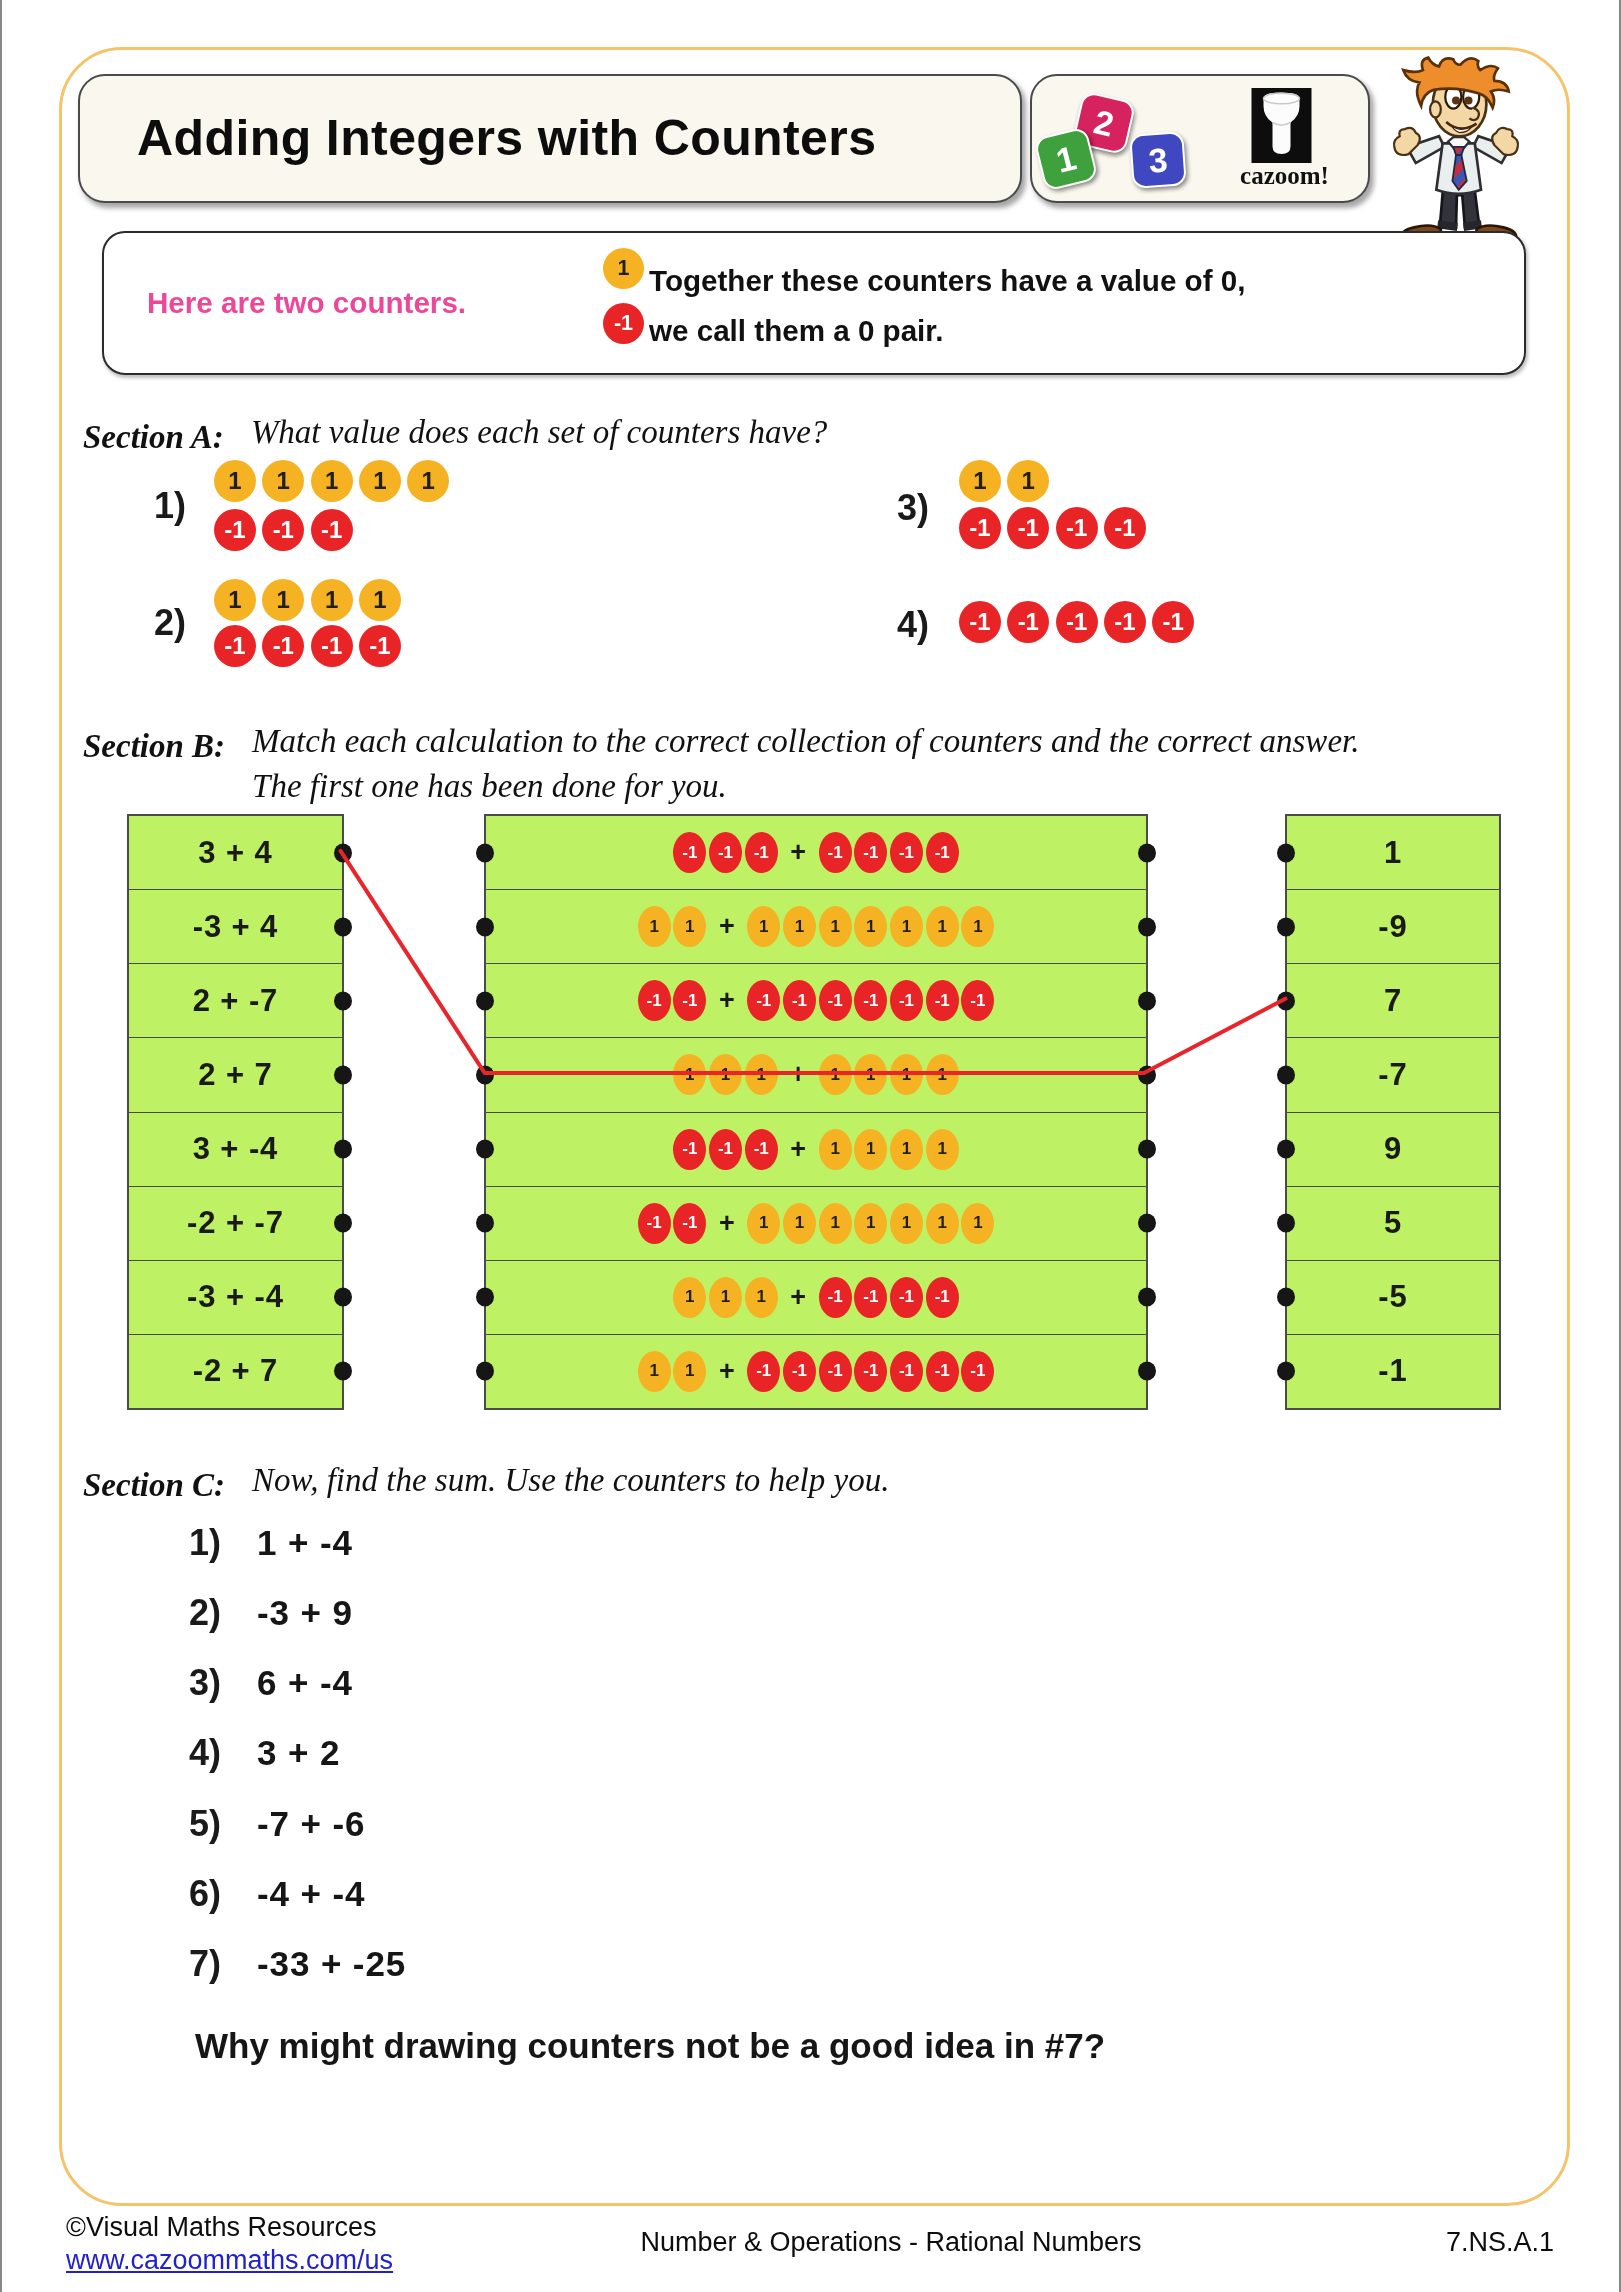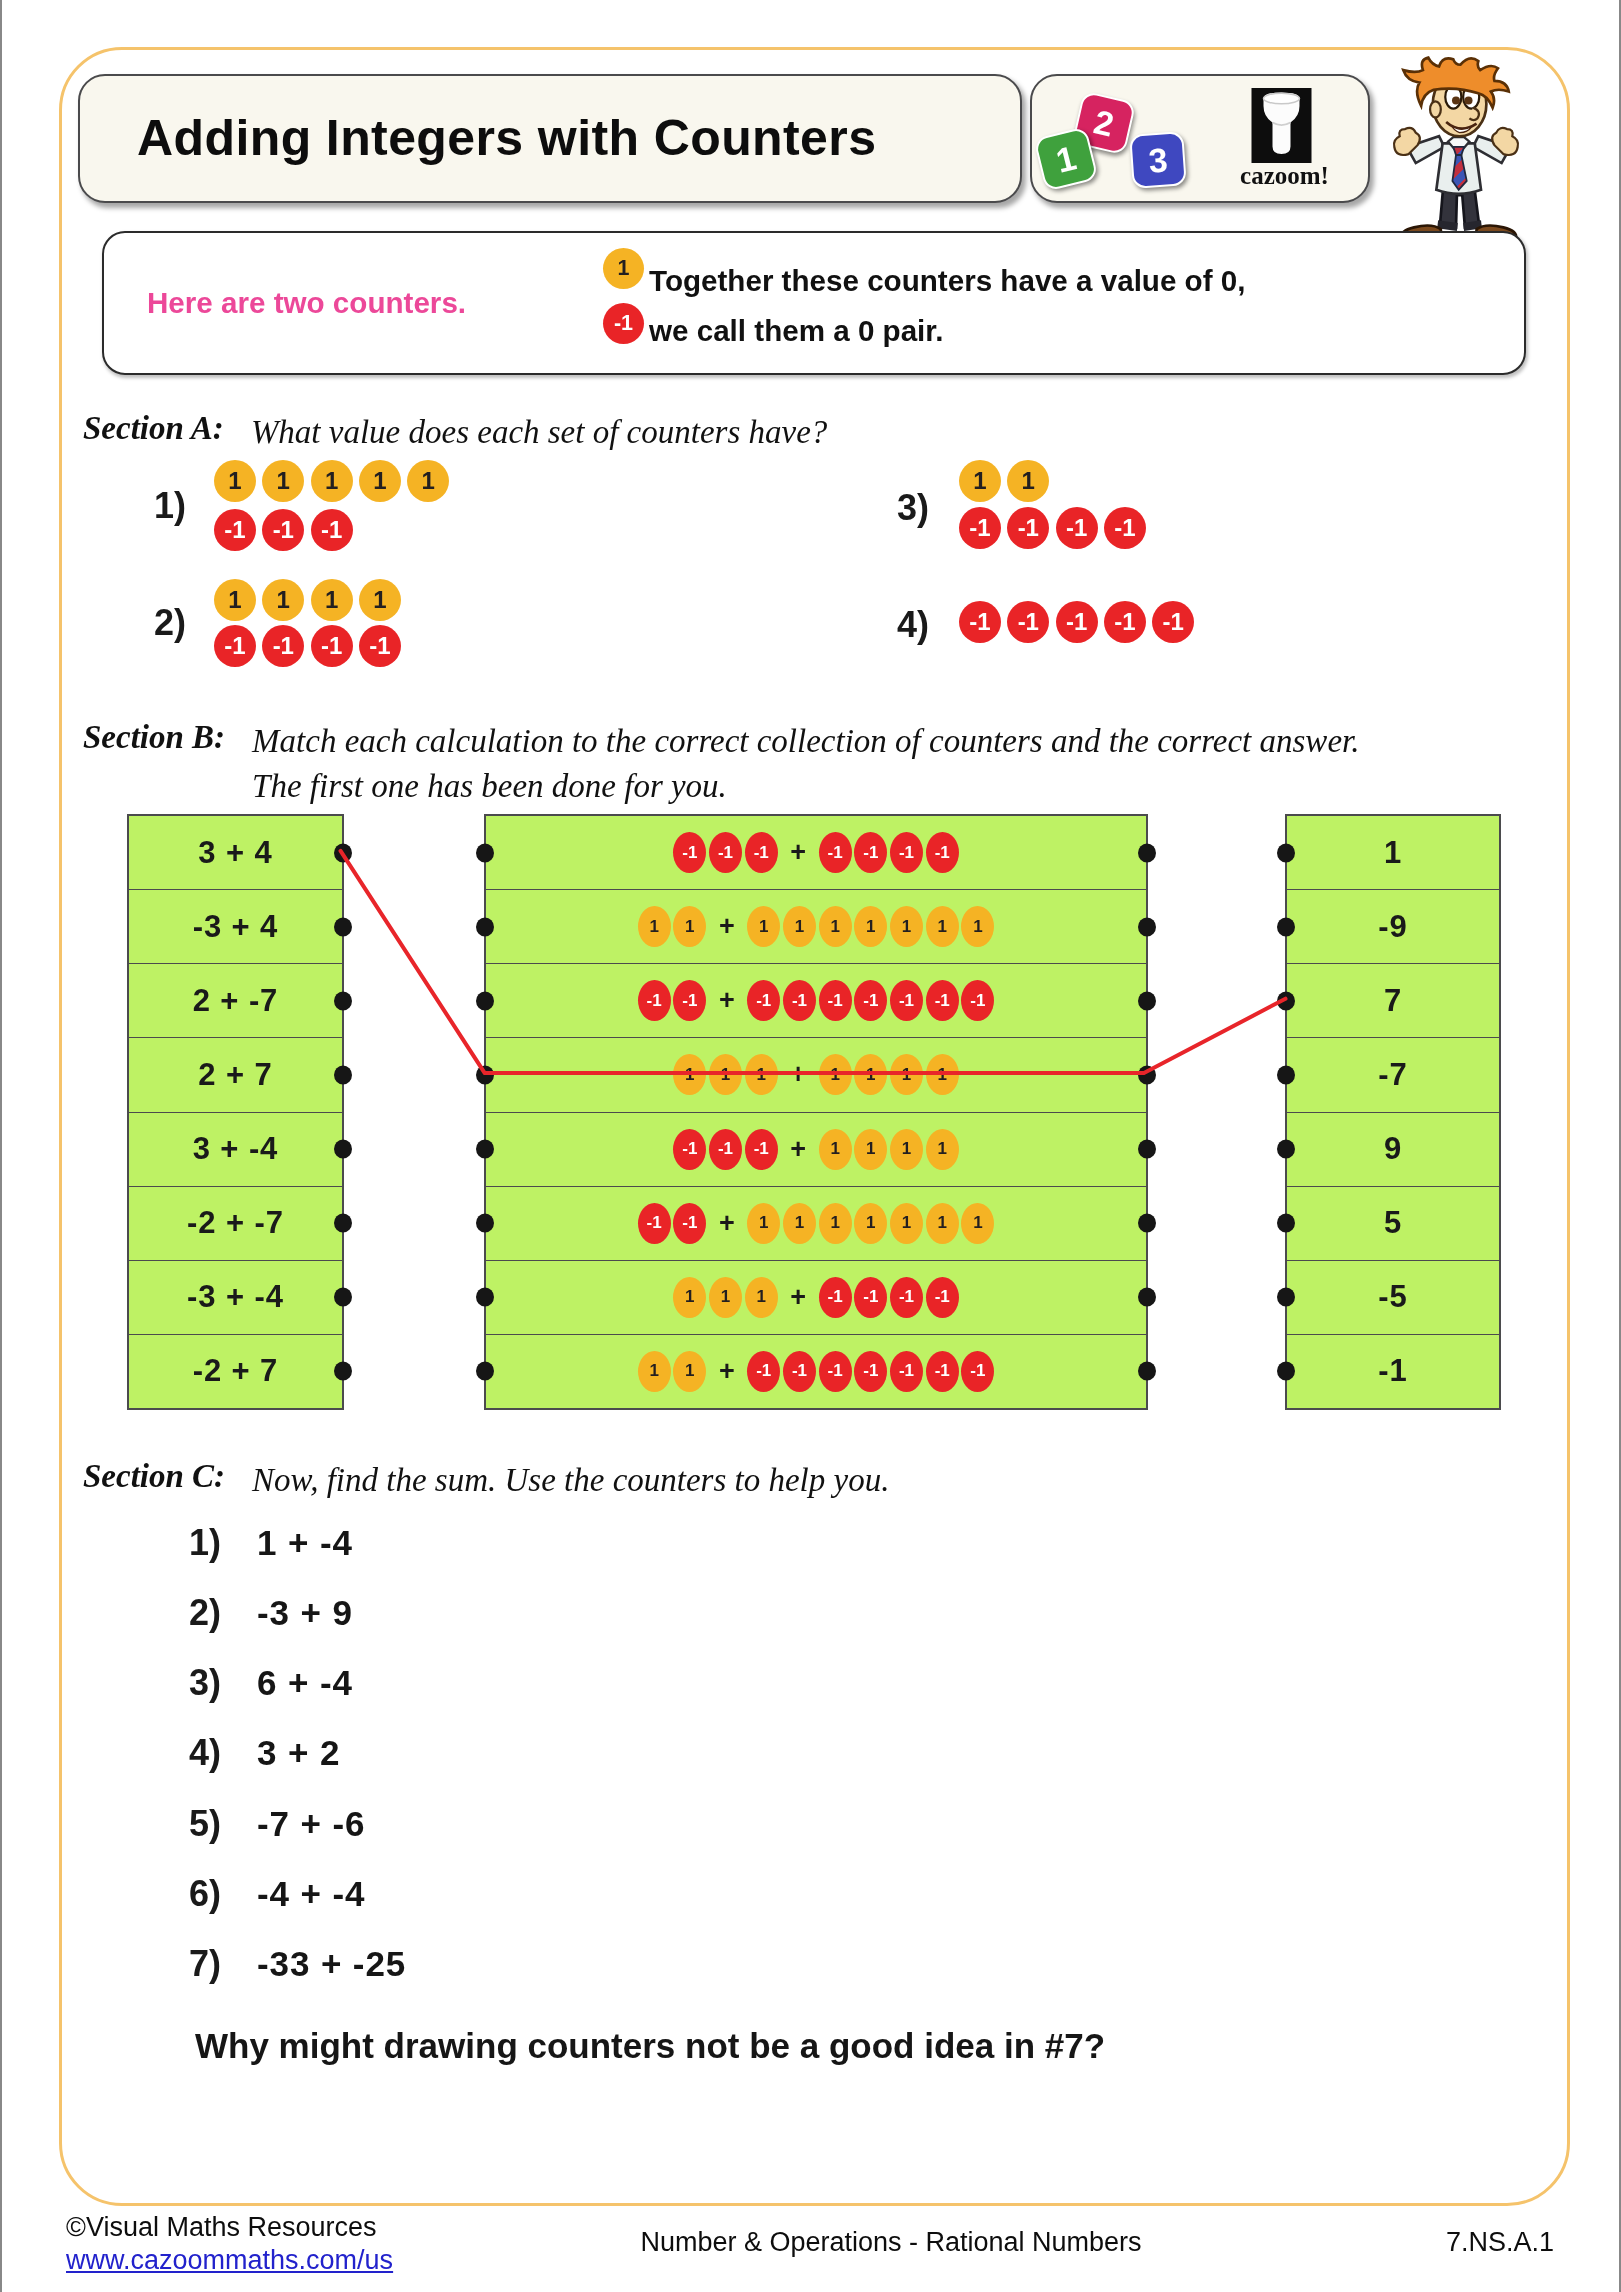--- a/index.html
+++ b/index.html
@@ -30,21 +30,21 @@
         line-height:50px;}
   .counter{display:flex;align-items:center;justify-content:center;border-radius:50%;
         font-weight:bold;box-sizing:border-box;flex:none;}
   .counter.yellow{background:var(--positive-counter,#F5B324);color:#231f20;}
   .counter.red{background:var(--negative-counter,#E92427);color:#fff;}
   .c-md{width:41px;height:41px;font-size:21.5px;}
   .c-lg{width:42px;height:42px;font-size:24px;}
   .c-sm{width:33px;height:41px;font-size:17px;border-radius:50%;}
   .sec-head{position:absolute;display:flex;gap:27px;align-items:flex-start;color:#111;}
   .sec-label{font-family:"Liberation Serif",serif;font-style:italic;font-weight:bold;
-        font-size:33px;white-space:nowrap;}
+        font-size:33px;white-space:nowrap;margin-top:9px;}
   .sec-prompt{font-family:"Liberation Serif",serif;font-style:italic;font-size:33px;line-height:45px;}
   .a-num,.c-num{position:absolute;transform:translate(-100%,-50%);font-size:36px;font-weight:bold;color:#1a1a1a;}
   .a-row{position:absolute;display:flex;gap:6.3px;}
   .colbox{position:absolute;background:#bef264;border:2.2px solid #4b4b4d;display:flex;flex-direction:column;}
   .b-cell{flex:1;position:relative;display:flex;align-items:center;justify-content:center;
         border-top:1.8px solid #4b4b4d;}
   .colbox .b-cell:first-child{border-top:none;}
   .b-calc,.b-ans{font-size:31px;font-weight:bold;color:#1a1a1a;letter-spacing:0.9px;}
   .b-counters{display:flex;align-items:center;gap:2.7px;}
   .b-plus{font-size:27px;font-weight:bold;color:#1a1a1a;margin:0 9.9px;}

